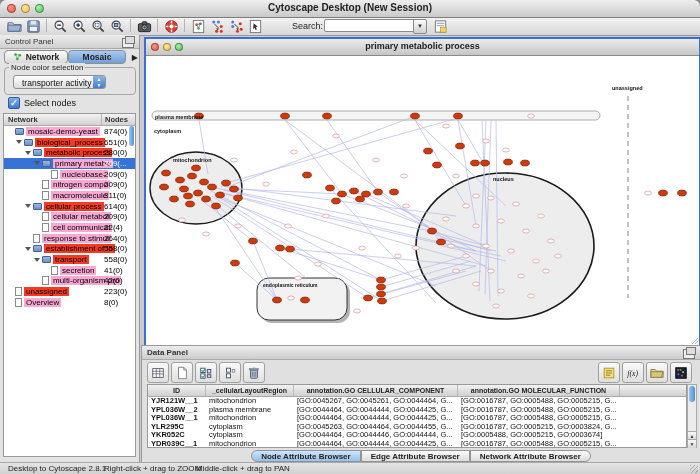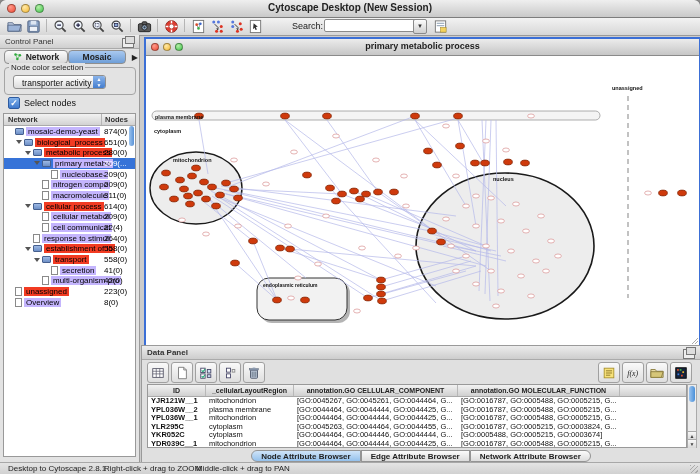--- a/index.html
+++ b/index.html
@@ -43,21 +43,21 @@
   #tree-header .c2{position:absolute;left:101px;top:1px;}
   #tree-header .vline{position:absolute;left:97px;top:0;width:1px;height:11px;background:#b5b5b5;}
   .trow{position:relative;height:10.7px;display:flex;align-items:center;font-size:8px;white-space:nowrap;}
   .trow.sel{background:#3673d8;}
   .tarrow{width:0;height:0;border-left:3px solid transparent;border-right:3px solid transparent;border-top:4px solid #555;margin-right:2px;flex:none;}
   .tarrow.none{border:none;width:6px;height:0;}
   .ticon{flex:none;margin-right:2px;}
   .ticon.folder{width:9px;height:7px;background:linear-gradient(#9db9e4,#6d8fc6);border:1px solid #46608f;border-radius:1px;box-sizing:border-box;}
   .ticon.doc{width:7px;height:9px;background:#fff;border:1px solid #8a8a8a;box-sizing:border-box;}
   .tlabel{padding:0 2px;color:#000;overflow:hidden;max-width:72px;flex:none;}
-  .hl-green{background:#c4b5fd;}
+  .hl-green{background:#f9a8d4;}
   .hl-red{background:#f23b22;}
   .tcount{position:absolute;left:100px;color:#000;}
   .trow.sel .tcount{color:#fff;}
   #tree-scroll{position:absolute;right:1px;top:12px;width:5px;height:20px;background:linear-gradient(90deg,#9cc4ef,#5a92d6);border-radius:3px;}
   
   #net-window{left:144px;top:37px;width:553px;height:308px;border:2px solid #3b6fd6;background:#fff;box-sizing:content-box;}
   #net-titlebar{left:0;top:0;width:553px;height:16px;background:linear-gradient(#ececec,#c6c6c6);border-bottom:1px solid #8a8a8a;}
   .ntl{position:absolute;top:4px;width:8px;height:8px;border-radius:50%;box-sizing:border-box;border:1px solid rgba(0,0,0,.35);}
   #net-title{left:0;top:2px;width:553px;text-align:center;font-size:9px;font-weight:bold;color:#222;}
   #net-canvas{left:0;top:17px;width:553px;height:291px;background:#fff;}

